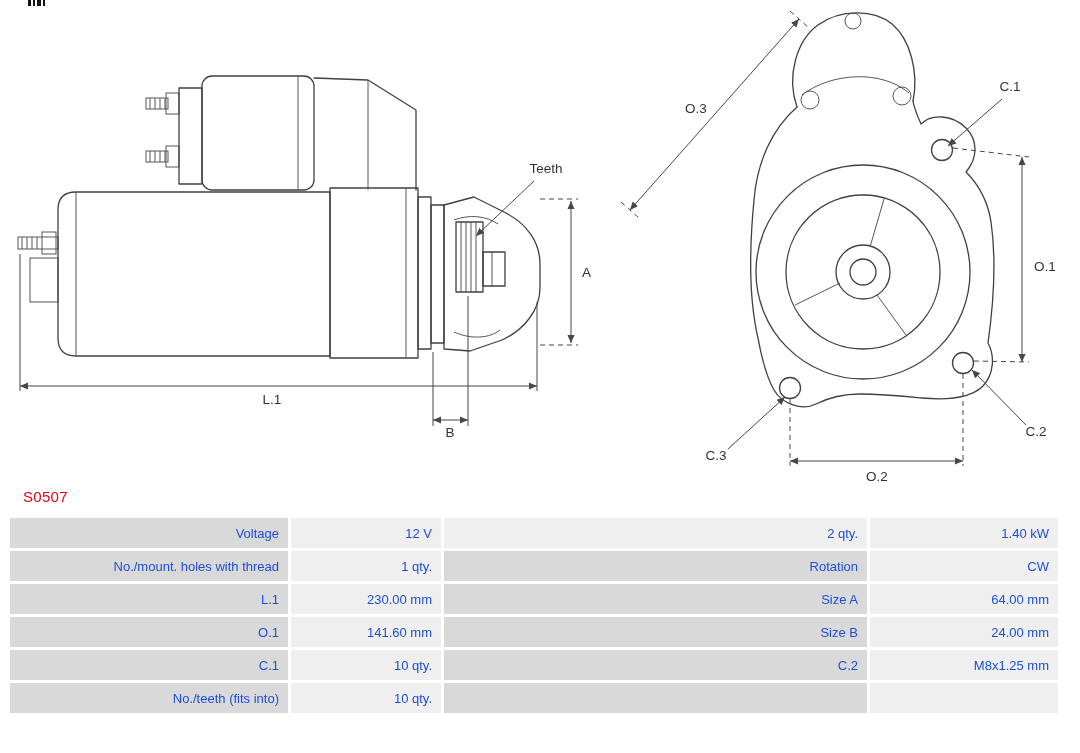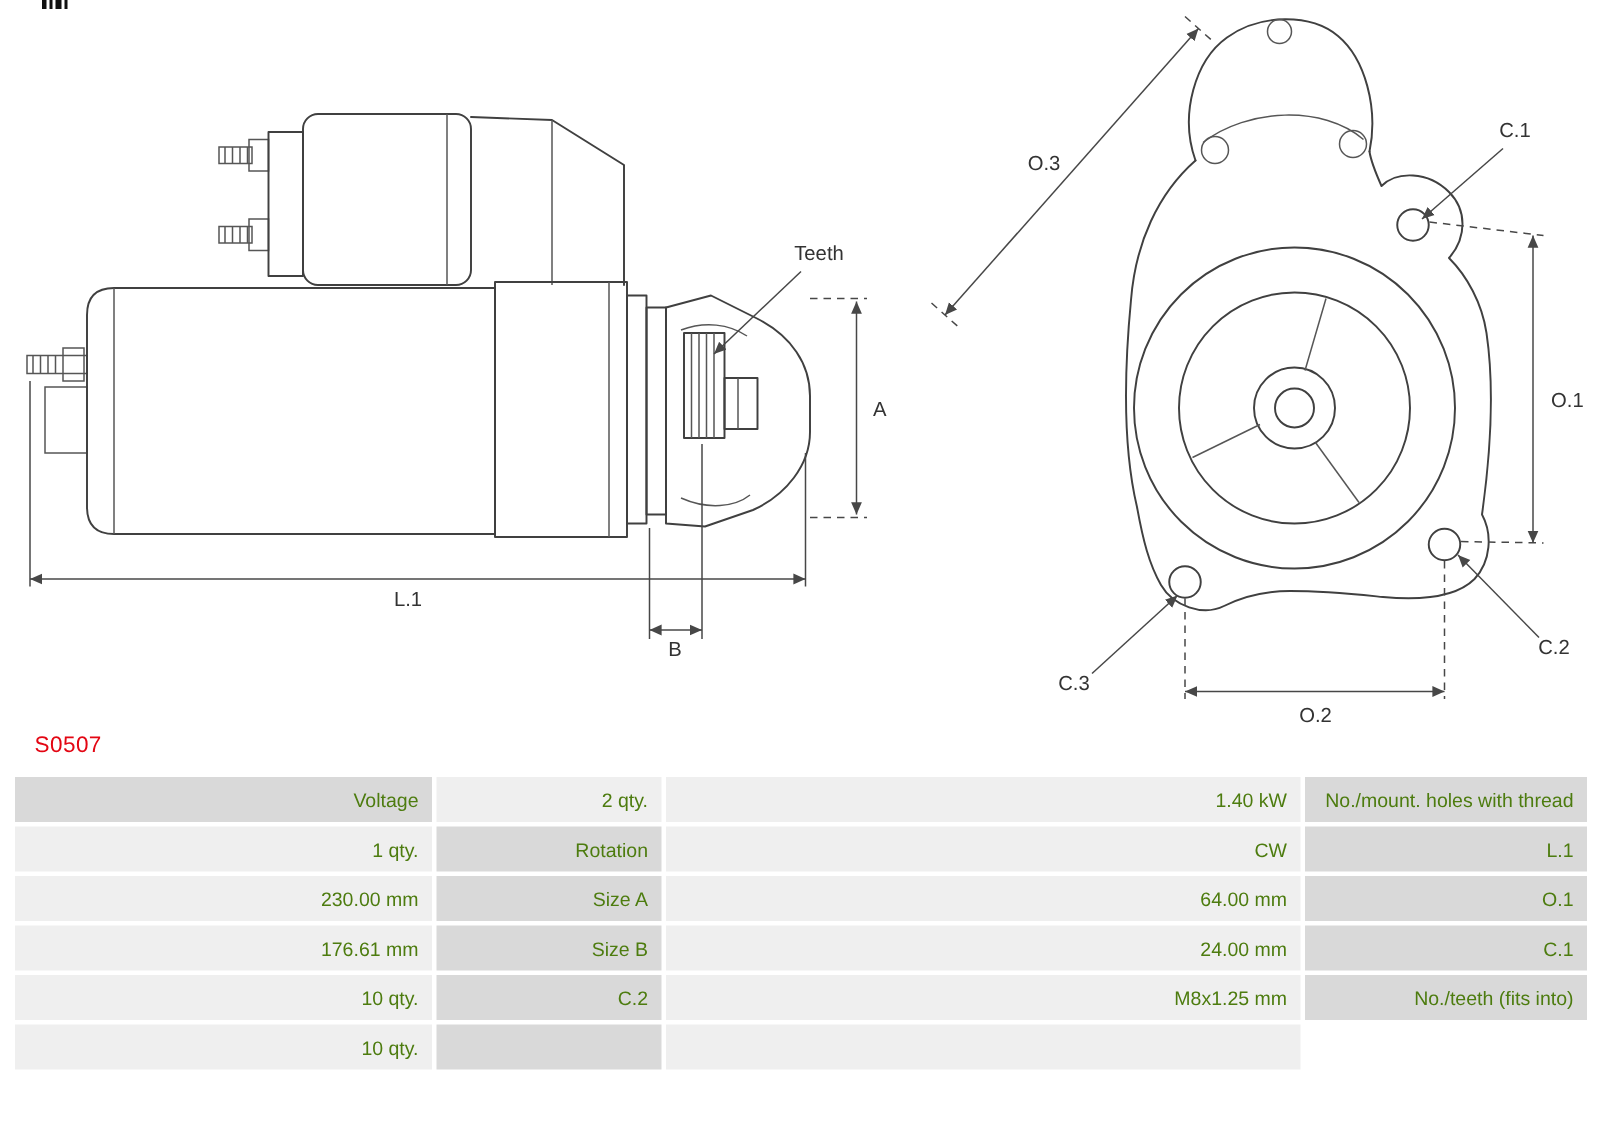--- a/index.html
+++ b/index.html
@@ -21,21 +21,21 @@
   .spec-table {
     position:absolute; left:10px; top:518px;
     display:grid;
     grid-template-columns:278px 150px 423px 188px;
     grid-auto-rows:30px;
     gap:3px;
   }
   .cell {
     box-sizing:border-box;
     display:flex; align-items:center; justify-content:flex-end;
-    padding-right:9px; font-size:13px; color:#4d7c0f;
+    padding-right:9px; font-size:13px; color:#1d4ed8;
     white-space:nowrap; overflow:hidden;text-align:center;
   }
   .cell.label { background:#d9d9d9; }
   .cell.value { background:#efefef; }
 </style>
 </head>
 <body>
 
 <div class="page">
 
@@ -169,35 +169,36 @@
       <path d="M790,461 H963" class="dim" marker-start="url(#ah)" marker-end="url(#ah)"></path>
       <text x="877" y="481" class="lbl">O.2</text>
     </g>
   </svg>
 
   <div class="part-number">S0507</div>
 
   <div class="spec-table">
 
     <div class="cell label">Voltage</div>
+    <div class="cell value">12 V</div>
     <div class="cell value">2 qty.</div>
 
     <div class="cell value">1.40 kW</div>
     <div class="cell label">No./mount. holes with thread</div>
     <div class="cell value">1 qty.</div>
 
     <div class="cell label">Rotation</div>
     <div class="cell value">CW</div>
     <div class="cell label">L.1</div>
     <div class="cell value">230.00 mm</div>
 
     <div class="cell label">Size A</div>
     <div class="cell value">64.00 mm</div>
     <div class="cell label">O.1</div>
-    <div class="cell value">176.61 mm</div>
+    <div class="cell value">141.60 mm</div>
 
     <div class="cell label">Size B</div>
     <div class="cell value">24.00 mm</div>
     <div class="cell label">C.1</div>
 
     <div class="cell value">10 qty.</div>
     <div class="cell label">C.2</div>
     <div class="cell value">M8x1.25 mm</div>
 
     <div class="cell label">No./teeth (fits into)</div>

